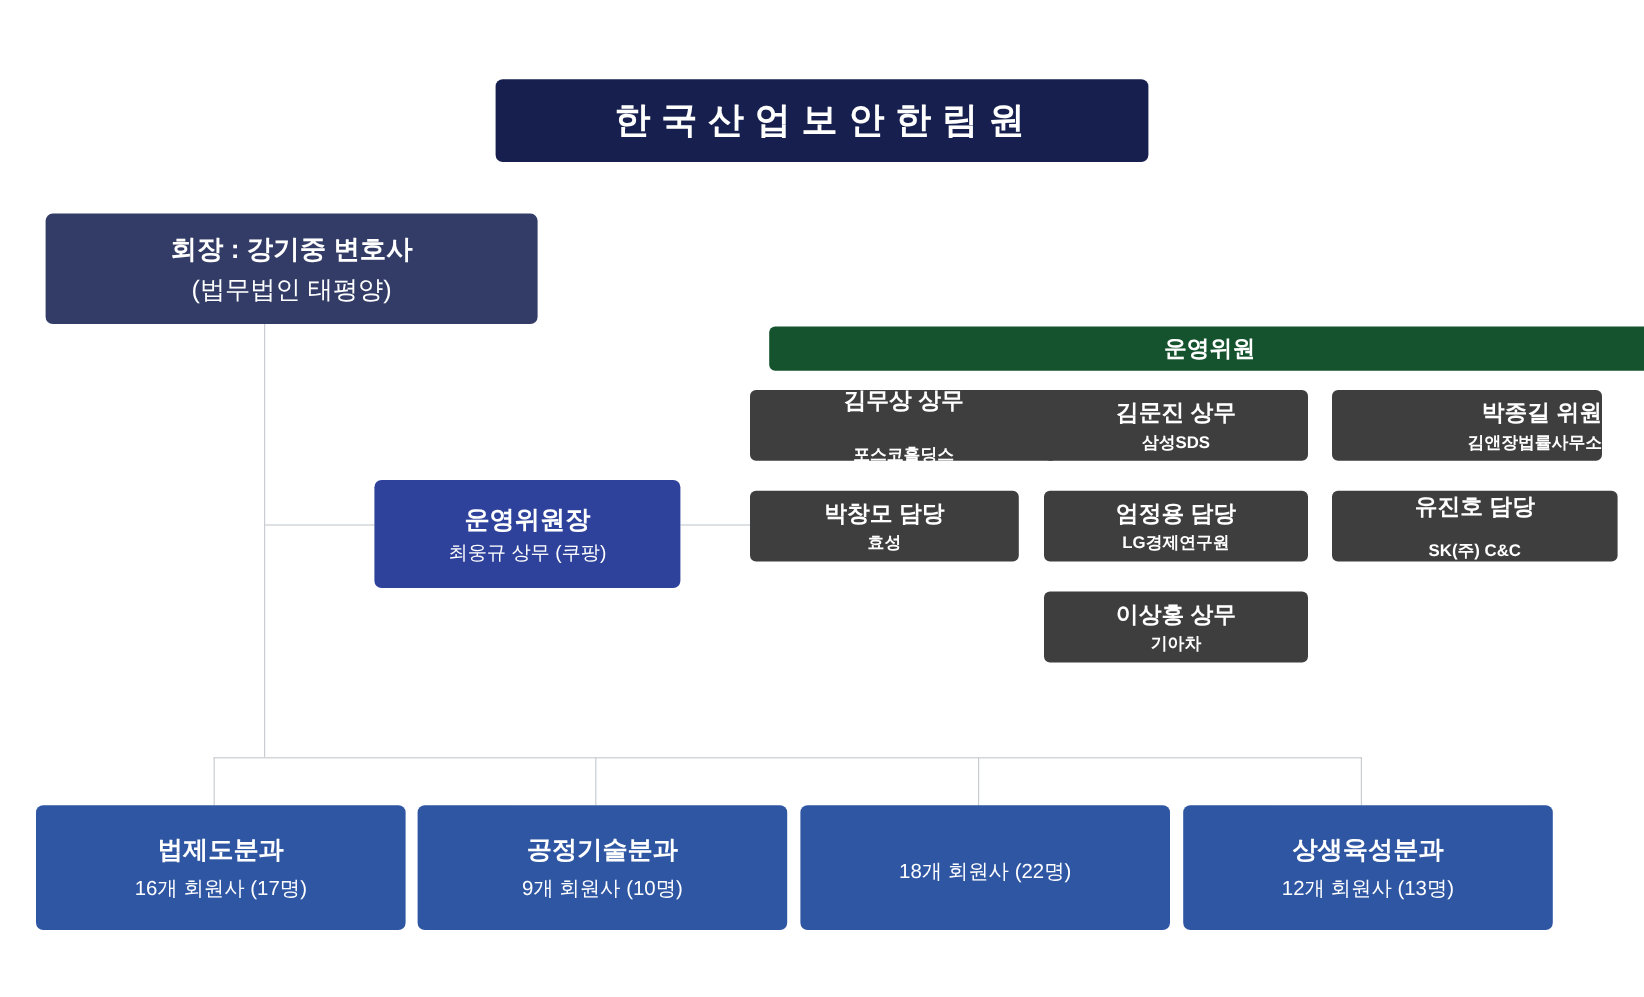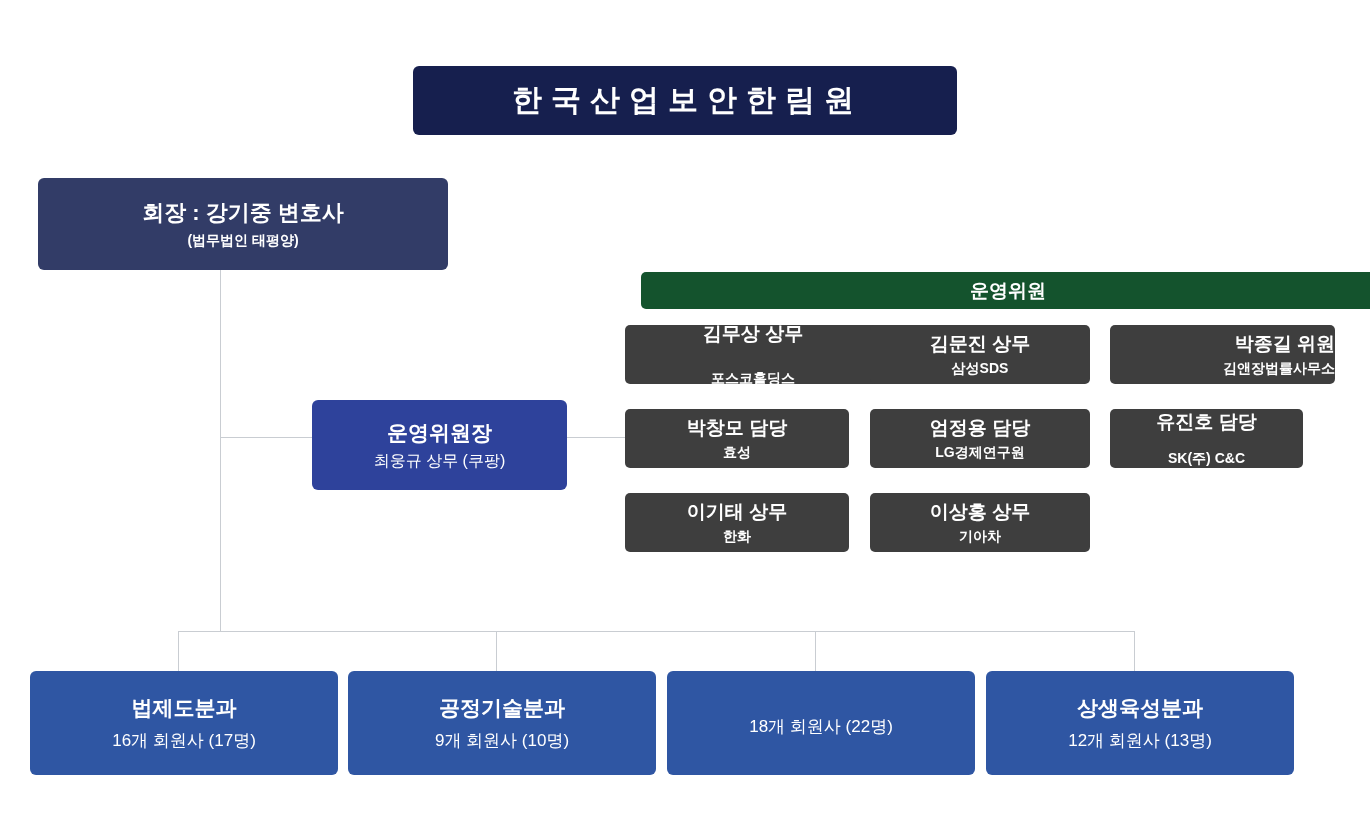--- a/index.html
+++ b/index.html
@@ -42,21 +42,21 @@
     letter-spacing: 9px;
     padding-left: 5px;
   }
 
   .chairman-box {
     left: 38px; top: 178px; width: 410px; height: 92px;
     background: #323c67;
     border-radius: 6px;
   }
   .chairman-box .l1 { font-size: 22px; font-weight: bold; }
-  .chairman-box .l2 { font-size: 14px; margin-top: 4px; font-weight: bold; }
+  .chairman-box .l2 { font-size: 21px; margin-top: 4px; }
 
   .chair-box {
     left: 312px; top: 400px; width: 255px; height: 90px;
     background: #2e429b;
     border-radius: 6px;
   }
   .chair-box .l1 { font-size: 21px; font-weight: bold; }
   .chair-box .l2 { font-size: 16px; margin-top: 4px; }
 
   .committee-header {
@@ -130,29 +130,25 @@
   </div>
 
   <div class="box member-box" style="left:625px; top:409px; width:224px;">
     <div class="name">박창모 담당</div>
     <div class="org">효성</div>
   </div>
   <div class="box member-box" style="left:870px; top:409px; width:220px;">
     <div class="name">엄정용 담당</div>
     <div class="org">LG경제연구원</div>
   </div>
-  <div class="box member-box" style="left:1110px; top:409px; width:193px;gap:12px;">
+  <div class="box member-box" style="left:1110px; top:409px; width:238px;gap:12px;">
     <div class="name">유진호 담당</div>
     <div class="org">SK(주) C&amp;C</div>
   </div>
 
-  <div class="box member-box" style="left:625px; top:493px; width:224px;">
-    <div class="name">이기태 상무</div>
-    <div class="org">한화</div>
-  </div>
   <div class="box member-box" style="left:870px; top:493px; width:220px;">
     <div class="name">이상홍 상무</div>
     <div class="org">기아차</div>
   </div>
 
   <div class="box division-box" style="left:30px;">
     <div class="name">법제도분과</div>
     <div class="detail">16개 회원사 (17명)</div>
   </div>
   <div class="box division-box" style="left:348px;">

